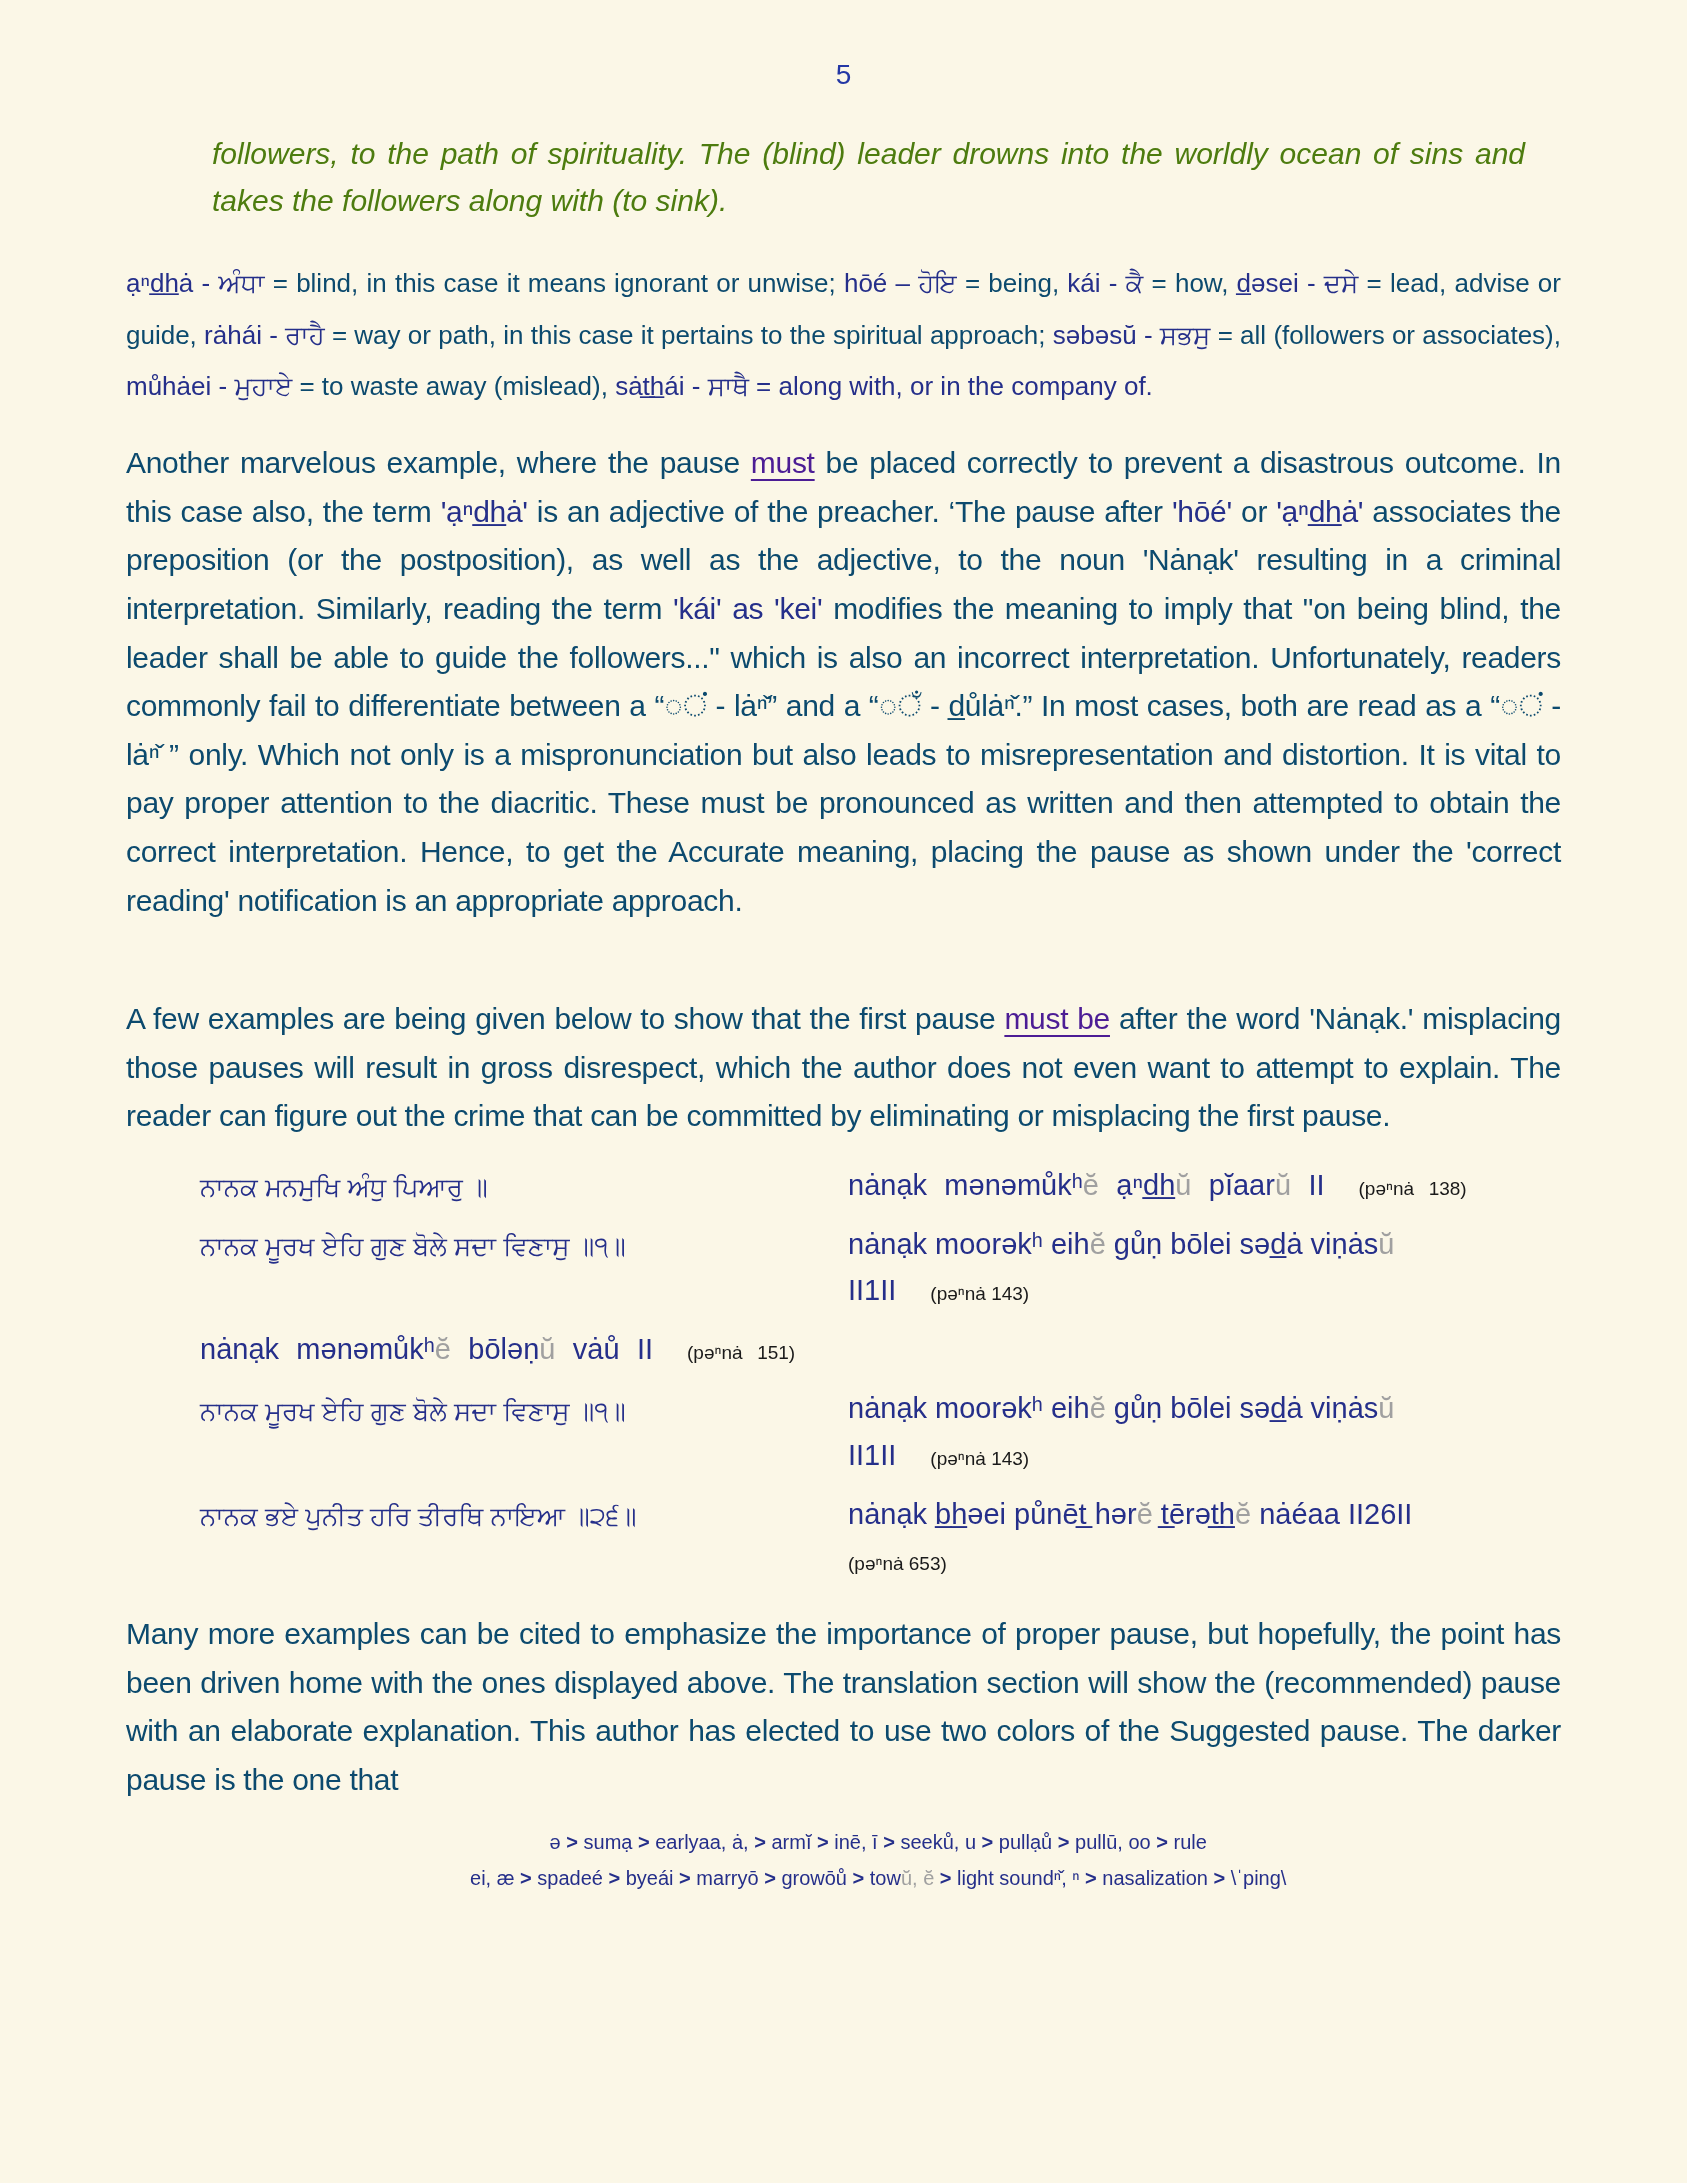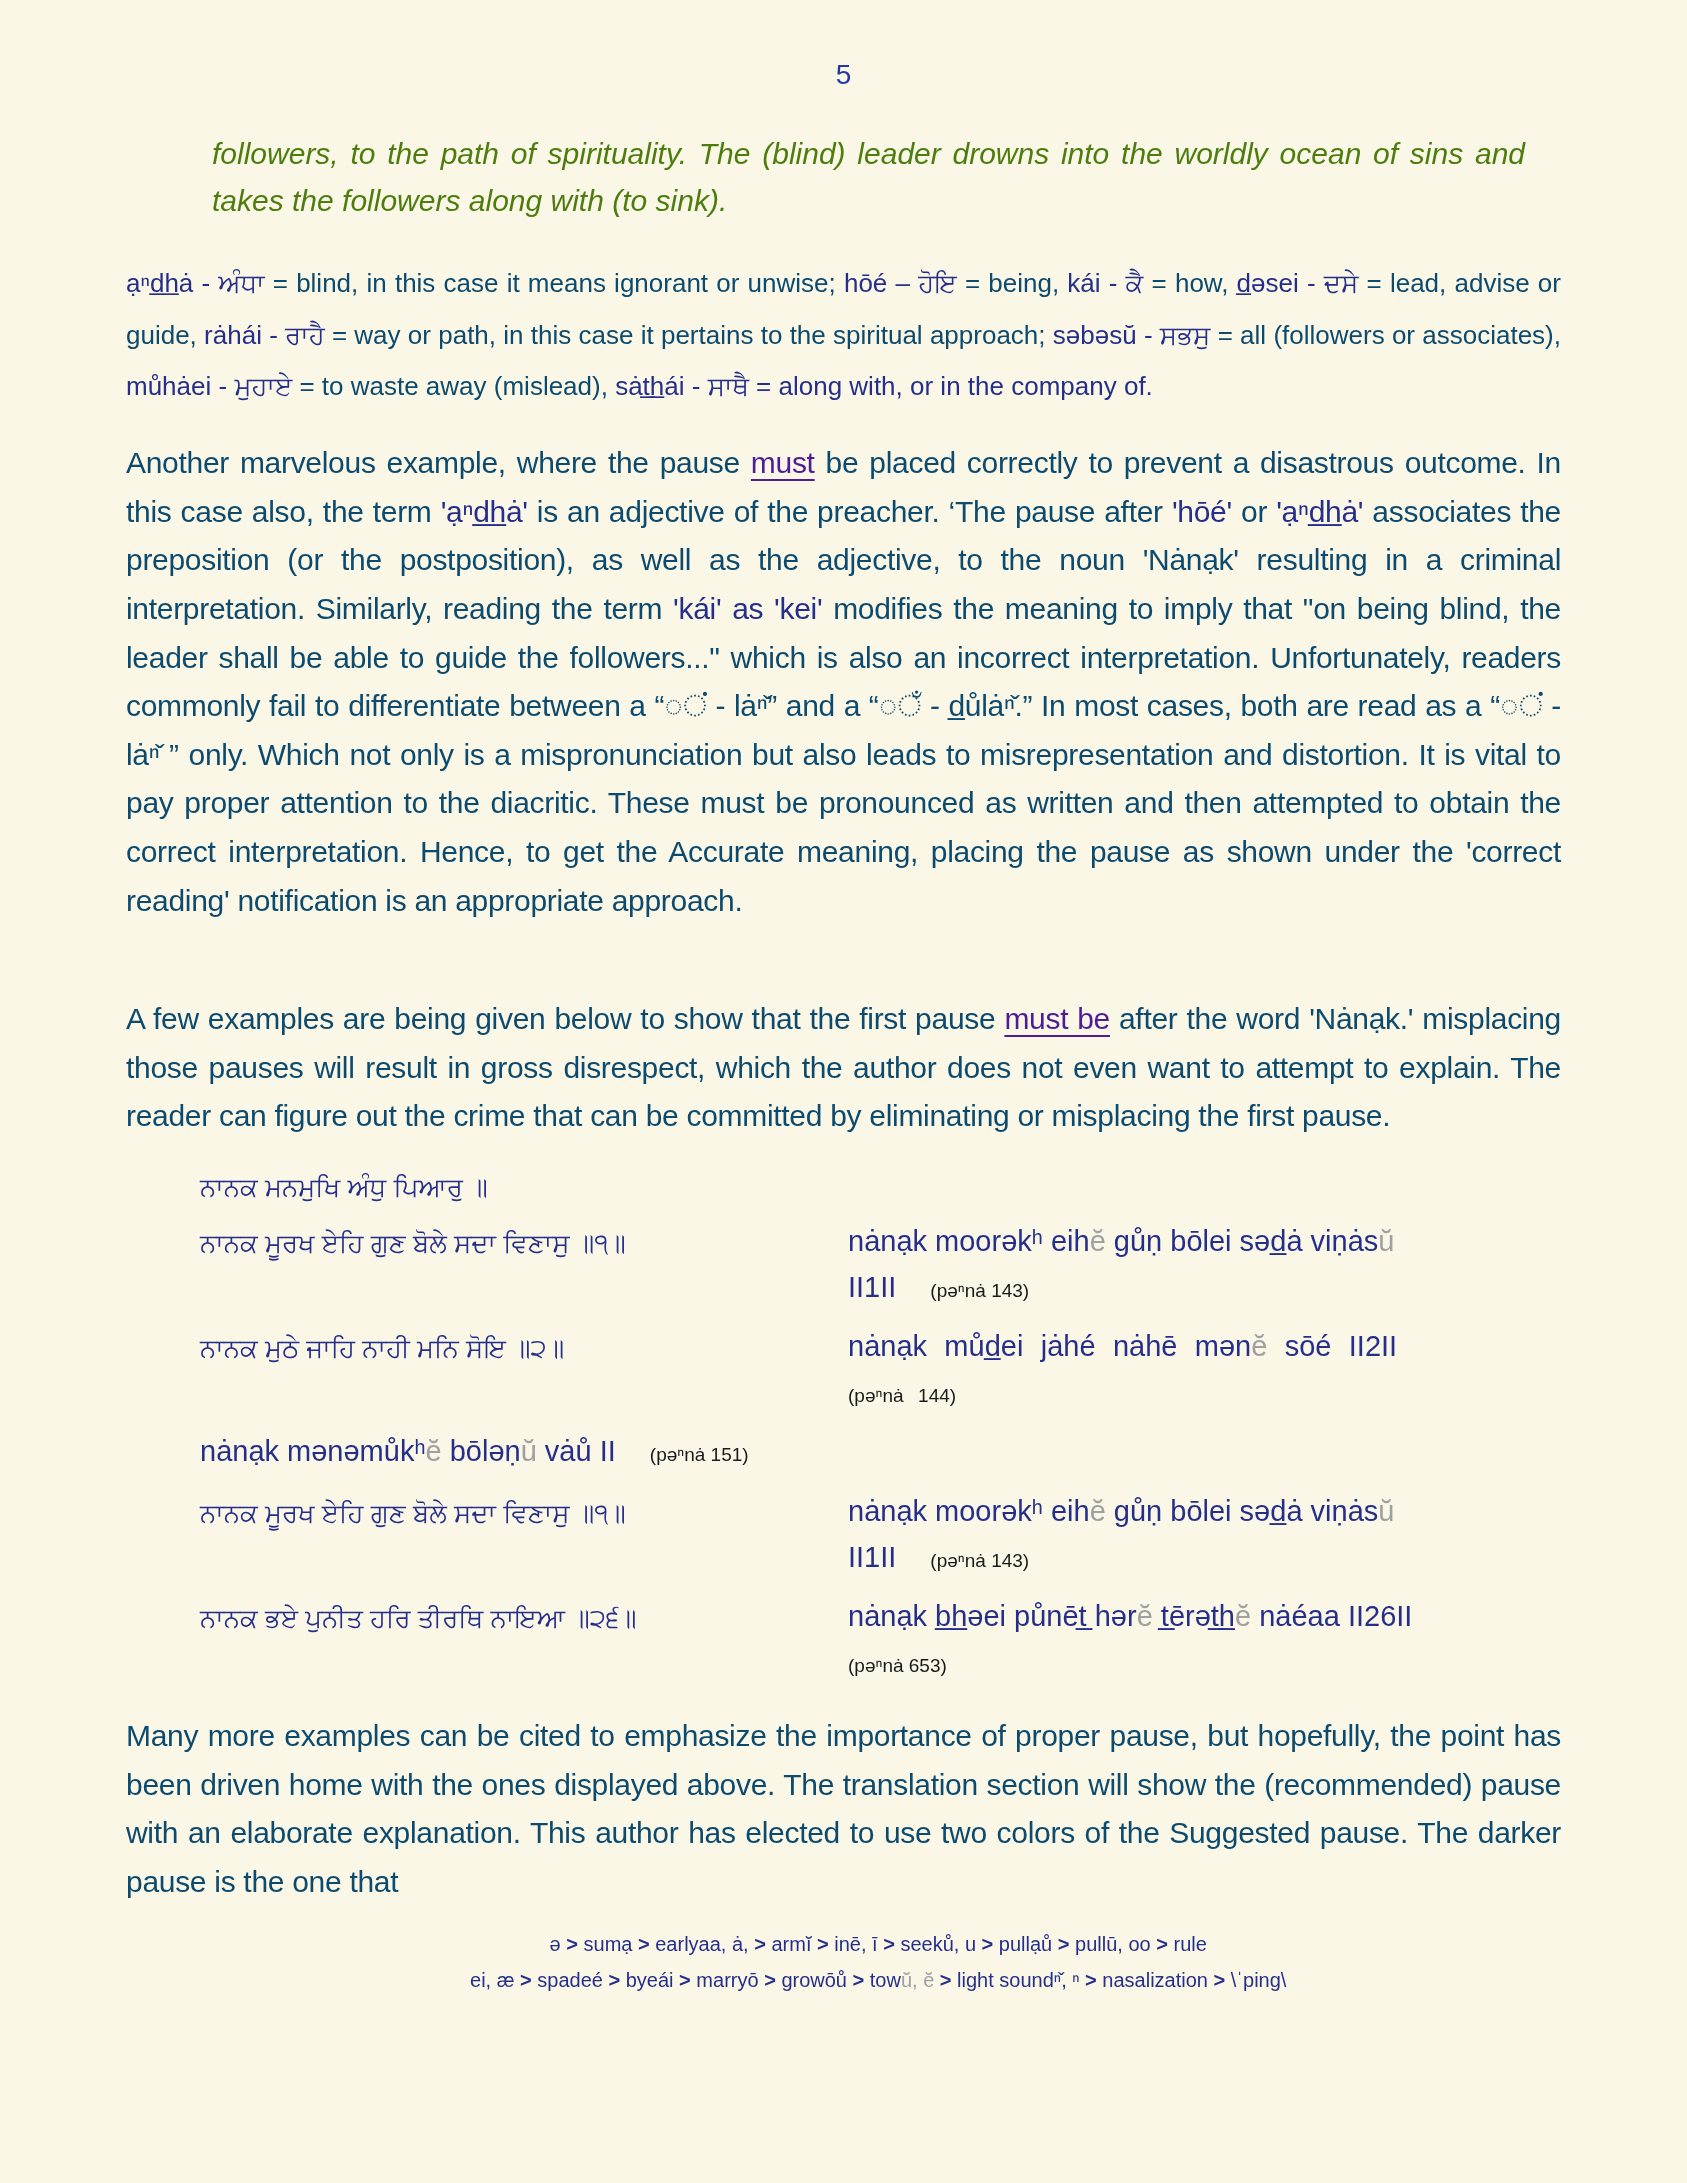--- a/index.html
+++ b/index.html
@@ -40,33 +40,29 @@
 
 <div class="page">
   <div class="pagenum">5</div>
   <div class="heading">followers, to the path of spirituality. The (blind) leader drowns into the worldly ocean of sins and takes the followers along with (to sink).</div>
   <div class="defs"><span class="seg-b">ạⁿd̲h̲ȧ - ਅੰਧਾ </span><span class="seg-k">= blind, in this case it means ignorant or unwise; </span><span class="seg-b">hōé – ਹੋਇ </span><span class="seg-k">= being,  </span><span class="seg-b">kái - ਕੈ </span><span class="seg-k">= how, </span><span class="seg-b">d̲əsei - ਦਸੇ </span><span class="seg-k">= lead, advise or guide, </span><span class="seg-b">rȧhái - ਰਾਹੈ </span><span class="seg-k">= way or path, in this case it pertains to the spiritual approach; </span><span class="seg-b">səbəsŭ - ਸਭਸੁ </span><span class="seg-k">= all (followers or associates), </span><span class="seg-b">můhȧei - ਮੁਹਾਏ </span><span class="seg-k">= to waste away (mislead), </span><span class="seg-b">sȧt̲h̲ái - ਸਾਥੈ </span><span class="seg-b">= along with, or in the company of.</span></div>
   <div class="body-para p1"><span class="seg-k">Another marvelous  example, where the pause </span><span class="seg-u">must</span><span class="seg-k"> be placed correctly to prevent a disastrous outcome. In this case also, the term </span><span class="seg-b">'ạⁿd̲h̲ȧ'</span><span class="seg-k"> is an adjective of the preacher. ‘The pause after </span><span class="seg-b">'hōé'</span><span class="seg-k"> or </span><span class="seg-b">'ạⁿd̲h̲ȧ'</span><span class="seg-k"> associates the preposition (or the postposition), as well as the adjective, to the noun 'Nȧnạk' resulting in a criminal interpretation. Similarly, reading the term </span><span class="seg-b">'kái' as 'kei'</span><span class="seg-k"> modifies the meaning to imply that "on being blind, the leader shall be able to guide the followers..." which is also an incorrect interpretation. Unfortunately, readers commonly fail to differentiate between a “◌ਂ - lȧⁿ̌” and a “◌ਁ - d̲ůlȧⁿ̌.” In most cases, both are read as a “◌ਂ - lȧⁿ̌ ” only. Which not only is a mispronunciation but also leads to misrepresentation and distortion. It is vital to pay proper attention to the diacritic. These must be pronounced as written and then attempted to obtain the correct interpretation. Hence, to get the Accurate meaning, placing the pause as shown under the 'correct reading' notification is an appropriate approach.</span></div>
   <div class="body-para p2"><span class="seg-k">A few examples are being given below to show that the first pause </span><span class="seg-u">must be</span><span class="seg-k"> after the word 'Nȧnạk.' misplacing those pauses will result in gross disrespect, which the author does not even want to attempt to explain. The reader can figure out the crime that can be committed by eliminating or misplacing the first pause.</span></div>
   <div class="examples" id="examples">
       <div class="ex-row">
         <div class="ex-g">ਨਾਨਕ ਮਨਮੁਖਿ ਅੰਧੁ ਪਿਆਰੁ ॥</div>
+        <div class="ex-t">
+          <div class="t-line"><span class="seg-b">nȧnạk mənəmůkʰ</span><span class="seg-g">ĕ</span><span class="seg-b"> ạⁿd̲h̲</span><span class="seg-g">ŭ</span><span class="seg-b"> pĭaar</span><span class="seg-g">ŭ</span><span class="seg-b"> II</span><span class="ex-ref">(pəⁿnȧ 138)</span></div>
+        </div>
       </div>
       <div class="ex-row">
         <div class="ex-g">ਨਾਨਕ ਮੂਰਖ ਏਹਿ ਗੁਣ ਬੋਲੇ ਸਦਾ ਵਿਣਾਸੁ ॥੧॥</div>
         <div class="ex-t">
           <div class="t-line"><span class="seg-b">nȧnạk moorəkʰ eih</span><span class="seg-g">ĕ</span><span class="seg-b"> gůṇ bōlei səd̲ȧ viṇȧs</span><span class="seg-g">ŭ</span></div>
           <div class="t-line"><span class="seg-b">II1II</span><span class="ex-ref">(pəⁿnȧ 143)</span></div>
-        </div>
-      </div>
-      <div class="ex-row">
-        <div class="ex-g">ਨਾਨਕ ਮੁਠੇ ਜਾਹਿ ਨਾਹੀ ਮਨਿ ਸੋਇ ॥੨॥</div>
-        <div class="ex-t">
-          <div class="t-line"><span class="seg-b">nȧnạk můd̲ei jȧhé nȧhē mən</span><span class="seg-g">ĕ</span><span class="seg-b"> sōé II2II</span></div>
-          <div class="t-line"><span class="ex-ref ref-solo">(pəⁿnȧ 144)</span></div>
         </div>
       </div>
       <div class="ex-row">
         <div class="ex-t">
           <div class="t-line"><span class="seg-b">nȧnạk mənəmůkʰ</span><span class="seg-g">ĕ</span><span class="seg-b"> bōləṇ</span><span class="seg-g">ŭ</span><span class="seg-b"> vȧů II</span><span class="ex-ref">(pəⁿnȧ 151)</span></div>
         </div>
       </div>
       <div class="ex-row">
         <div class="ex-g">ਨਾਨਕ ਮੂਰਖ ਏਹਿ ਗੁਣ ਬੋਲੇ ਸਦਾ ਵਿਣਾਸੁ ॥੧॥</div>
         <div class="ex-t">

